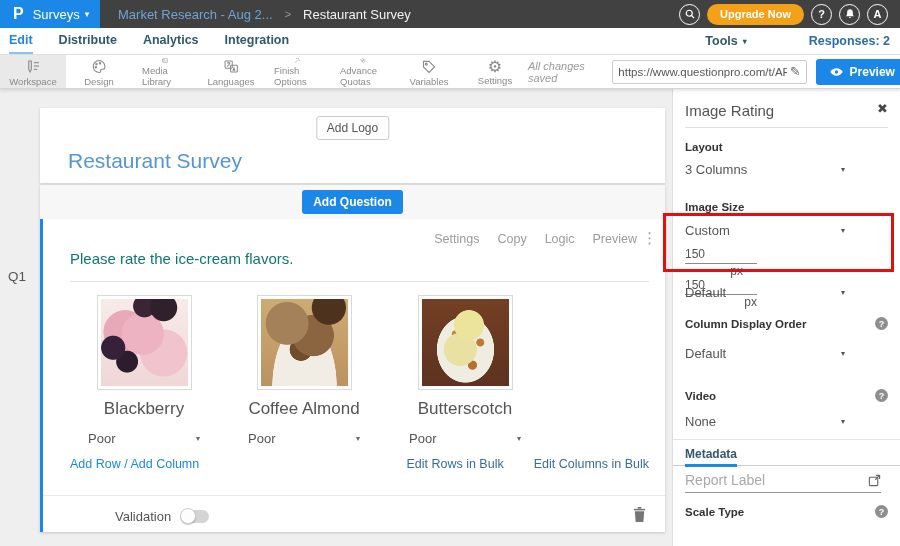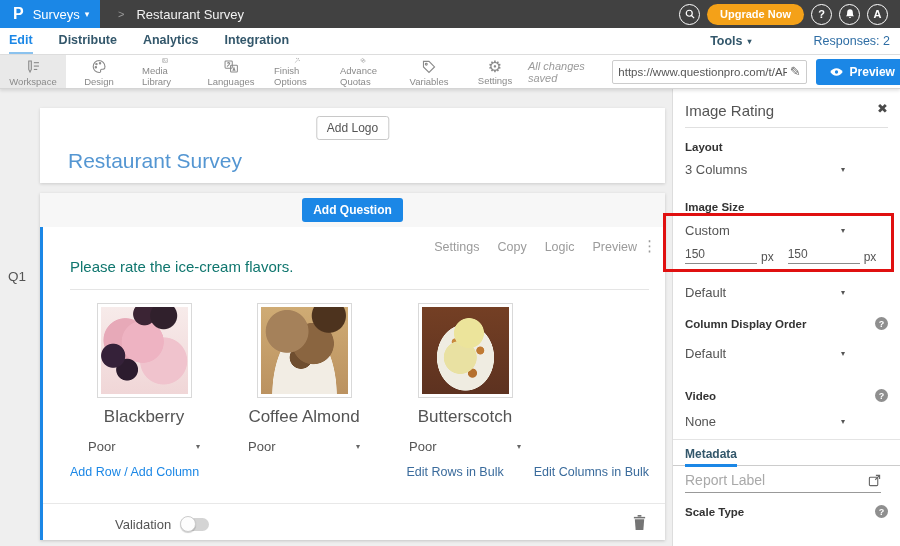--- a/index.html
+++ b/index.html
@@ -22,40 +22,40 @@
   .circle-icon { width:21px; height:21px; border:1.5px solid #fff; border-radius:50%; display:flex; align-items:center; justify-content:center; font-size:11px; font-weight:bold; color:#fff; }
   .upgrade-btn { background:#f4a118; color:#fff; font-size:11px; font-weight:bold; border:none; border-radius:11px; padding:4px 13px; height:21px; line-height:13px; }
   
   .navrow { height:27px; background:#fff; border-bottom:1px solid #dedede; display:flex; align-items:stretch; font-size:12.5px; }
   .tabs { display:flex; gap:26px; padding-left:9px; }
   .tab { display:flex; align-items:center; color:#33576b; font-weight:bold; border-bottom:2px solid transparent; }
   .tab.active { color:#1b87e6; border-bottom-color:#8bc2ee; }
   .nav-right { margin-left:auto; display:flex; align-items:center; gap:24px; padding-right:10px; }
   .tools { color:#33576b; font-weight:bold; display:flex; align-items:center; gap:5px; }
   .tools .caret { font-size:8px; }
-  .responses { color:#2e6da4; font-weight:normal;padding-left:38px; }
+  .responses { color:#2e6da4; font-weight:bold;padding-left:38px; }
   
   .toolbar { height:34px; background:#fff; border-bottom:1px solid #d5d5d5; box-shadow:0 2px 3px rgba(0,0,0,.10); display:flex; align-items:stretch; position:relative; z-index:3; }
   .tool { display:flex; flex-direction:column; align-items:center; justify-content:center; padding:2px 10px 1px; color:#8a8a8a; font-size:9.5px; min-width:66px; gap:1px; }
   .tool.selected { background:#e9e9e9; }
   .tool svg { display:block; }
   .tool .gear { font-size:16px; line-height:15px; color:#8a8a8a; }
   .toolbar-right { margin-left:auto; display:flex; align-items:center; gap:9px; padding-right:12px; }
   .saved { font-style:italic; color:#9a9a9a; font-size:11px; }
   .url-box { width:228px; height:24px; border:1px solid #ccc; border-radius:2px; background:#fff; display:flex; align-items:center; padding:0 5px; gap:3px; }
   .url-box input { flex:1; border:none; outline:none; font-size:11.5px; color:#555; font-family:"Liberation Sans",sans-serif; min-width:0; background:transparent; }
   .url-pencil { color:#666; font-size:13px; }
   .preview-btn { background:#1b87e6; color:#fff; border:none; border-radius:3px; height:26px; padding:0 13px; font-size:12px; font-weight:bold; display:flex; align-items:center; gap:6px; }
   
   .content { position:absolute; top:89px; left:0; right:0; bottom:0; background:#efefef; }
   .q-num { position:absolute; left:8px; top:180px; font-size:13.5px; color:#545454; }
   .card1 { position:absolute; left:40px; top:19px; width:625px; height:75px; background:#fff; box-shadow:0 1px 3px rgba(0,0,0,.15); }
   .add-logo { position:absolute; left:50%; transform:translateX(-50%); top:8px; background:#fff; border:1px solid #c8c8c8; border-radius:3px; font-size:12px; color:#555; padding:4px 10px; }
   .survey-title { position:absolute; left:28px; top:41px; font-size:21px; color:#5496d2; }
-  .cardgroup { position:absolute; left:40px; top:104px; width:625px; height:347px; background:#fff; box-shadow:0 1px 3px rgba(0,0,0,.18); }
+  .cardgroup { position:absolute; left:40px; top:96px; width:625px; height:347px; background:#fff; box-shadow:0 1px 3px rgba(0,0,0,.18); }
   .addq-strip { height:34px; background:#f7f7f7; display:flex; align-items:center; justify-content:center; }
   .add-question { background:#1b87e6; color:#fff; border:none; border-radius:3px; font-size:12px; font-weight:bold; padding:5px 11px; }
   .qbody { position:relative; height:313px; background:#fff; border-left:3px solid #1b87e6; }
   .q-actions { position:absolute; top:13px; right:28px; display:flex; gap:18px; font-size:12.5px; color:#9b9b9b; }
   .q-actions span { cursor:default; }
   .kebab { position:absolute; top:10px; right:8px; font-size:15px; color:#9b9b9b; }
   .q-text { position:absolute; left:27px; top:31px; font-size:15px; color:#0f766e; }
   .q-divider { position:absolute; left:27px; right:16px; top:62px; border-top:1px solid #e5e5e5; }
   .flavor-col { position:absolute; top:76px; width:150px; display:flex; flex-direction:column; align-items:center; }
   .col-1 { left:26px; } .col-2 { left:186px; } .col-3 { left:347px; }
@@ -106,21 +106,21 @@
   
   .panel { position:absolute; left:672px; top:0; width:228px; height:457px; background:#fff; border-left:1px solid #ddd; font-size:13px; }
   .p-abs { position:absolute; left:12px; }
   .p-title { top:13px; font-size:15px; color:#545454; }
   .p-close { position:absolute; right:12px; top:12px; font-size:13px; color:#4a4a4a; }
   .p-div1 { position:absolute; left:12px; right:12px; top:38px; border-top:1px solid #e0e0e0; }
   .p-label { font-weight:bold; font-size:11.5px; color:#333; }
   .p-select { width:160px; display:flex; justify-content:space-between; align-items:center; color:#545454; }
   .p-select .caret { font-size:8px; color:#555; }
   .help-badge { position:absolute; right:12px; width:13px; height:13px; border-radius:50%; background:#8f8f8f; color:#fff; font-size:9px; font-weight:bold; display:flex; align-items:center; justify-content:center; }
-  .size-inputs { top:158px; display:flex; align-items:flex-end; }
+  .size-inputs { top:158px; display:flex; align-items:flex-end;flex-direction:column; }
   .size-inputs input { width:72px; border:none; border-bottom:1px solid #8a8a8a; font-size:12px; color:#545454; font-family:"Liberation Sans",sans-serif; outline:none; padding-bottom:2px; background:transparent; }
   .px { font-size:12px; color:#545454; margin:0 14px 0 4px; }
   .px:last-child { margin-right:0; }
   .p-div2 { position:absolute; left:0; right:0; top:350px; border-top:1px solid #e4e4e4; }
   .meta-tabs { position:absolute; left:0; right:0; top:357px; height:20px; border-bottom:1px solid #ccc; padding-left:12px; }
   .meta-tab { display:inline-block; height:20px; font-size:12px; font-weight:bold; color:#33576b; border-bottom:3px solid #1b87e6; }
   .report-row { top:383px; right:12px; display:flex; align-items:center; border-bottom:1px solid #999; width:196px; padding-bottom:4px; }
   .report-row input { flex:1; border:none; outline:none; font-size:14px; color:#555; font-family:"Liberation Sans",sans-serif; background:transparent; }
   .report-row input::placeholder { color:#a9a9a9; }
   .scale-label { top:417px; }
@@ -131,20 +131,21 @@
 
 <div class="topbar">
   <div class="logo-area">
     <span class="logo-p">P</span>
     <span class="product">
       <span>Surveys</span>
       <span class="caret">▾</span>
     </span>
   </div>
   <div class="breadcrumb">
+    <span class="bc-parent">Market Research - Aug 2...</span>
     <span class="bc-sep">&gt;</span>
     <span class="bc-current">Restaurant Survey</span>
   </div>
   <div class="topbar-right">
     <span class="circle-icon">
       <svg width="12" height="12" viewBox="0 0 16 16">
           <circle cx="7" cy="7" r="4" fill="none" stroke="#fff" stroke-width="1.6"></circle>
           <line x1="10" y1="10" x2="13.5" y2="13.5" stroke="#fff" stroke-width="1.6"></line>
         </svg>
     </span>

